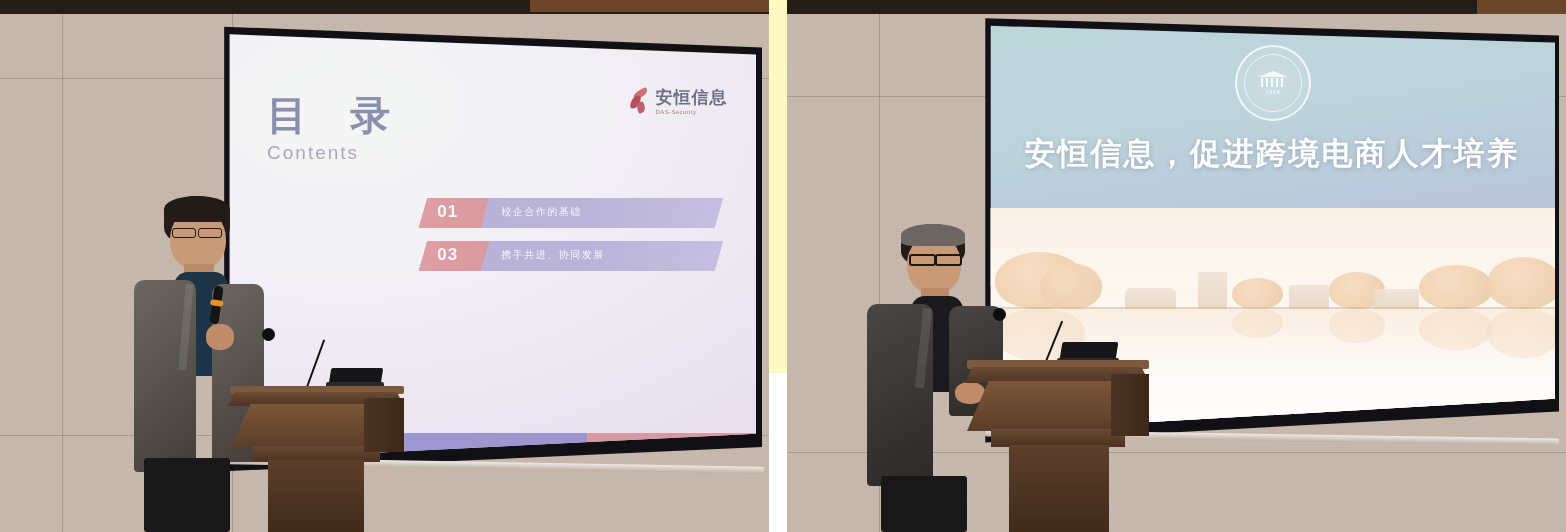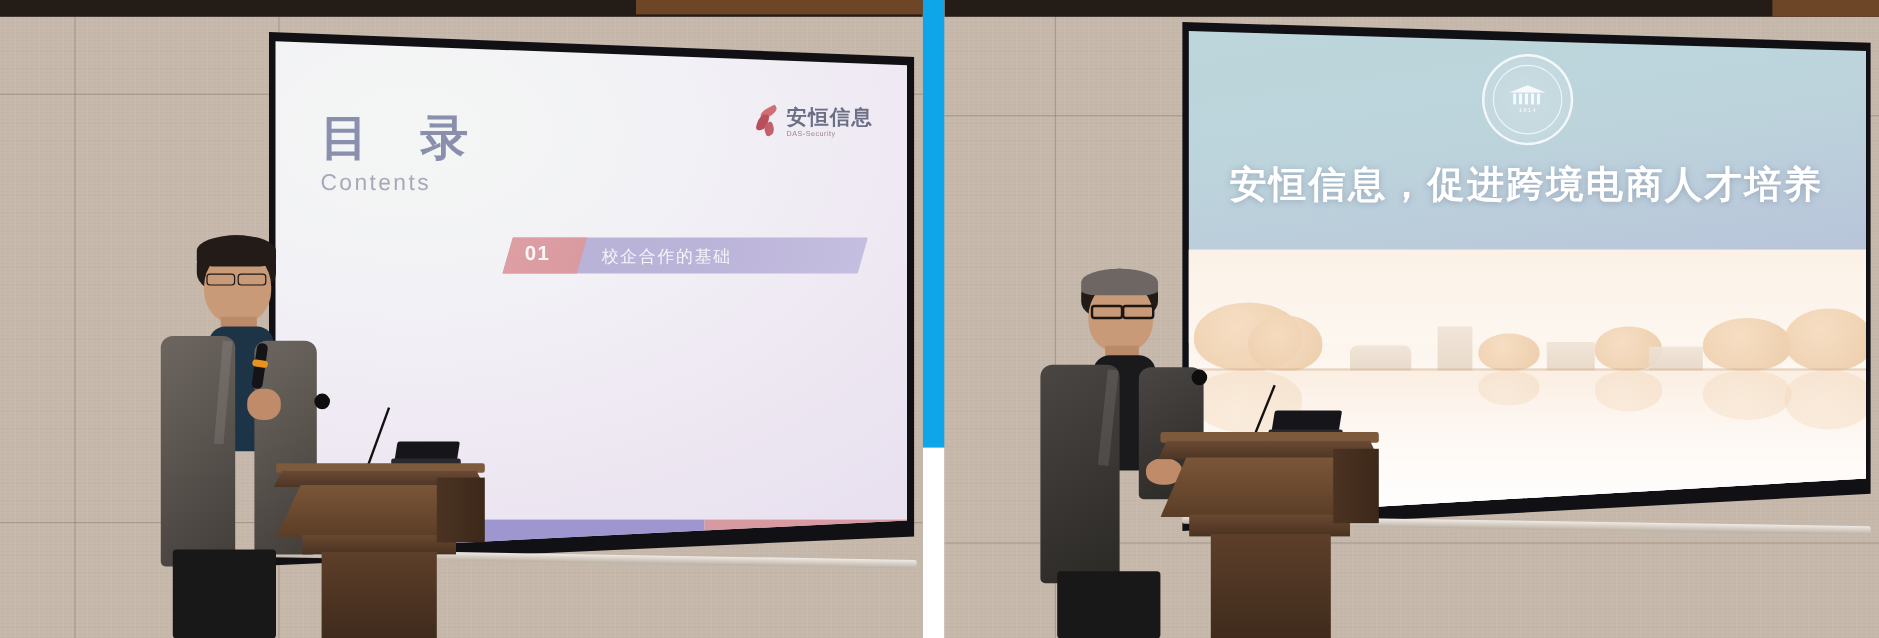--- a/index.html
+++ b/index.html
@@ -1,19 +1,19 @@
 <!DOCTYPE html>
 <html><head>
 <meta charset="utf-8">
 <title>Conference Presentation Photos</title>
 <style>
   html,body{margin:0;padding:0;background:#ffffff;}
   body{width:1566px;height:532px;font-family:"Liberation Sans","DejaVu Sans",sans-serif;overflow:hidden;}
 
-  .sheet{position:relative;width:1566px;height:373px;background:#0ea5e9;}
+  .sheet{position:relative;width:1566px;height:373px;background:#fef9c3;}
 
   
   .photo{position:absolute;overflow:hidden;background:#b9ada2;}
   #photo-left {left:0px;   top:0px; width:769px; height:532px;}
   #photo-right{left:787px; top:0px; width:779px; height:532px;}
 
   
   .wall{position:absolute;inset:0;
         background:
           linear-gradient(180deg,#3a2f28 0%,#2d241e 2.2%,#c9bbae 2.6%,#c3b4a7 9%,#c8bbaf 40%,#c2b4a7 75%,#bdae a0 100%);
@@ -57,21 +57,21 @@
   .sl-logo .en{font-size:6px;color:#a08088;letter-spacing:.4px;margin-top:3px;}
 
   .sl-items{position:absolute;left:37%;top:38.5%;width:56%;}
   .toc-row{position:relative;height:30px;margin-bottom:13px;}
   .toc-row .band{position:absolute;left:0;top:0;height:30px;width:100%;
       background:linear-gradient(90deg,#b9b2d8 0%,#bbb4d9 55%,#c4bee0 100%);
       transform:skewX(-16deg);border-radius:1px;}
   .toc-row .numbox{position:absolute;left:0;top:0;height:30px;width:62px;
       background:linear-gradient(90deg,#dd9fa4 0%,#d99aa0 100%);transform:skewX(-16deg);}
   .toc-row .num{position:absolute;left:14px;top:4px;font-size:17px;font-weight:700;color:#fdf7f7;letter-spacing:1px;}
-  .toc-row .label{position:absolute;left:78px;top:7px;font-size:14px;color:#f6f4fb;letter-spacing:1.5px;}
+  .toc-row .label{position:absolute;left:78px;top:7px;font-size:10px;color:#f6f4fb;letter-spacing:1.5px;}
 
   .sl-bottombar{position:absolute;left:0;right:0;bottom:0;height:7.5%;display:flex;}
   .sl-bottombar .p{flex:0 0 68%;background:#9e96ce;}
   .sl-bottombar .r{flex:1;background:#d79aa0;}
 
   
   #slide-right{position:absolute;inset:0;
     background:linear-gradient(172deg,#bcd6da 0%,#bdd4dc 26%,#b9c6da 52%,#b3bdd4 66%,#aeb4cc 72%,#c7c2d2 78%, #ffffff 82%, #ffffff 100%);
   }
   .sr-emblem{position:absolute;left:43.5%;top:6%;width:72px;height:72px;border-radius:50%;
@@ -182,20 +182,26 @@
             <span class="en">DAS-Security</span>
           </span>
         </div>
 
         <div class="sl-items">
           <div class="toc-row">
             <span class="band"></span>
             <span class="numbox"></span>
             <span class="num">01</span>
             <span class="label">校企合作的基础</span>
+          </div>
+          <div class="toc-row">
+            <span class="band"></span>
+            <span class="numbox"></span>
+            <span class="num">03</span>
+            <span class="label">携手共进、协同发展</span>
           </div>
         </div>
 
         <div class="sl-bottombar">
           <span class="p"></span>
           <span class="r"></span>
         </div>
       </div>
     </div>
 

